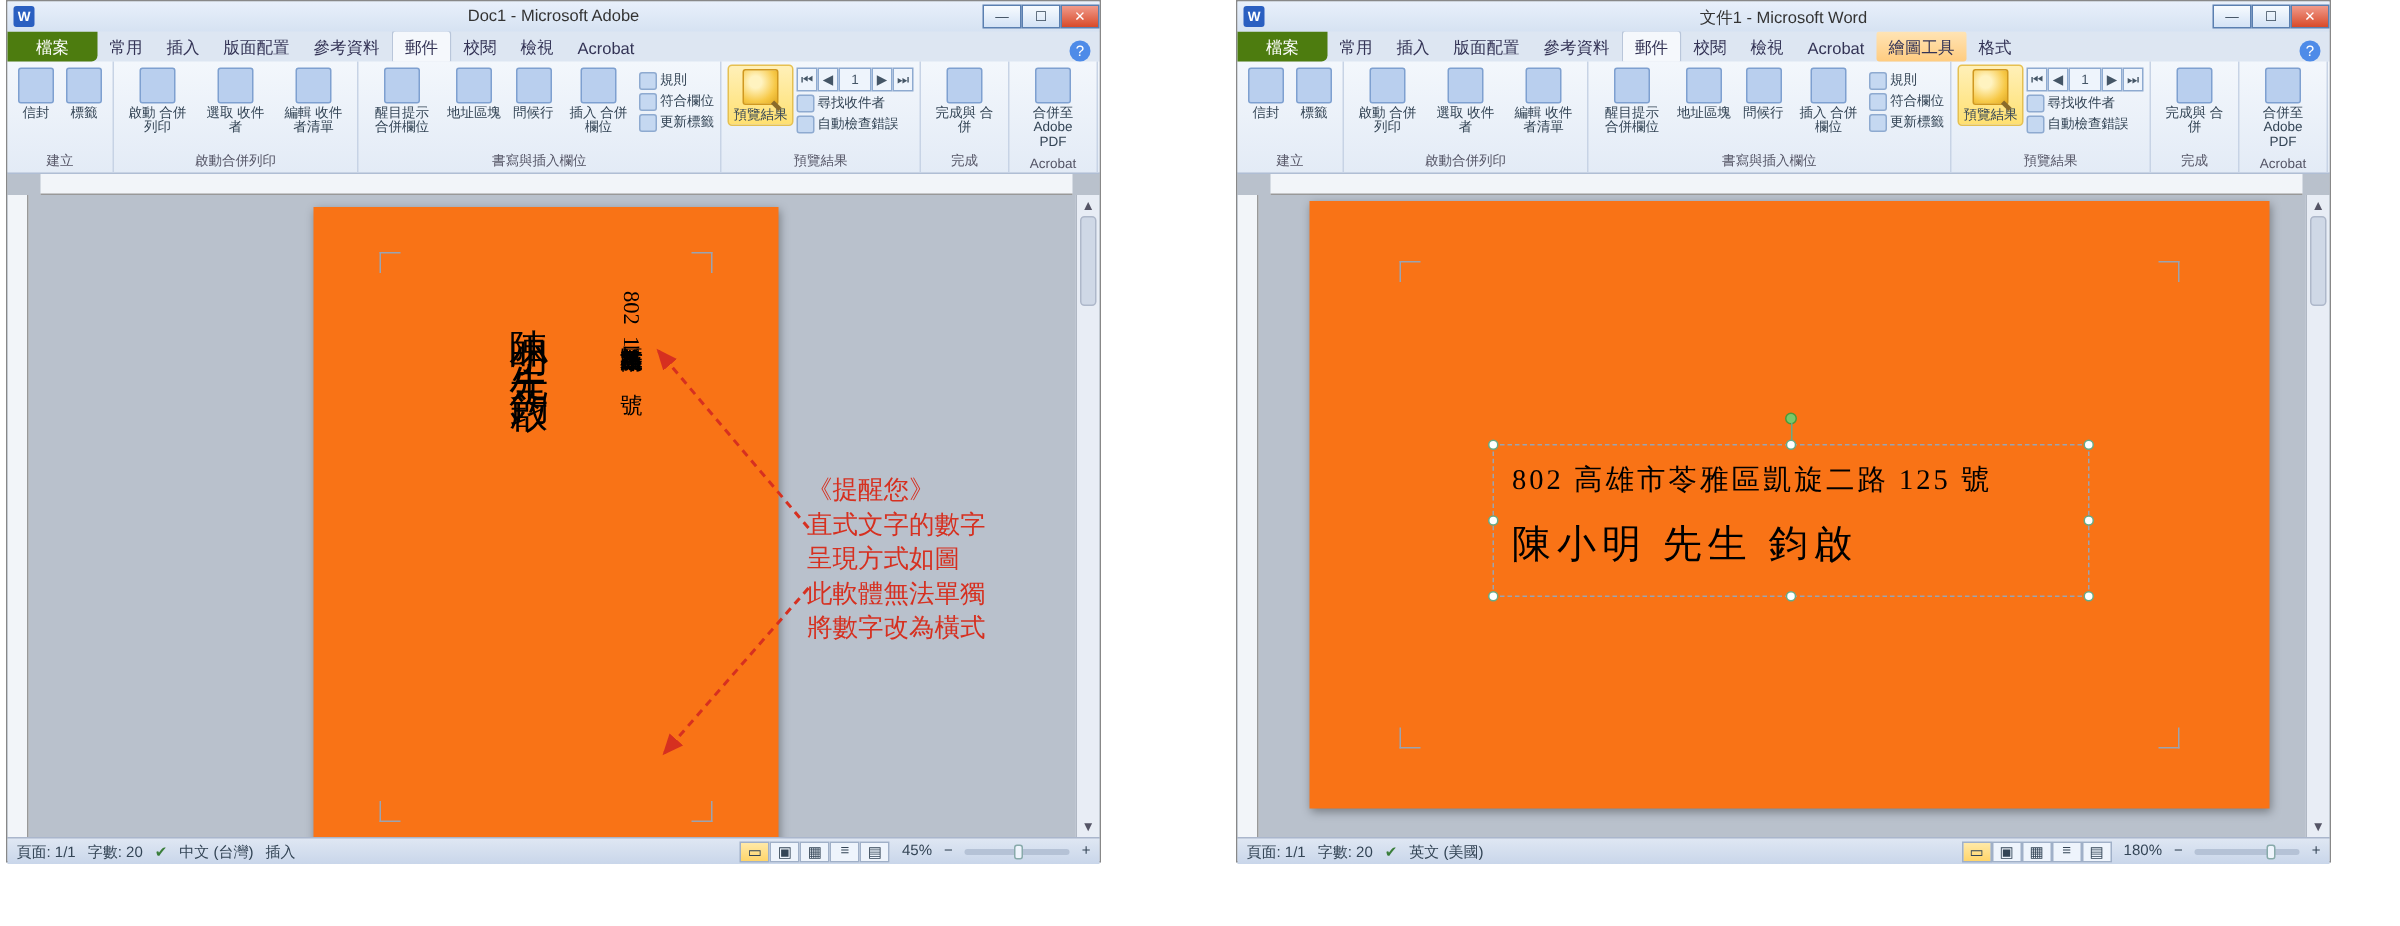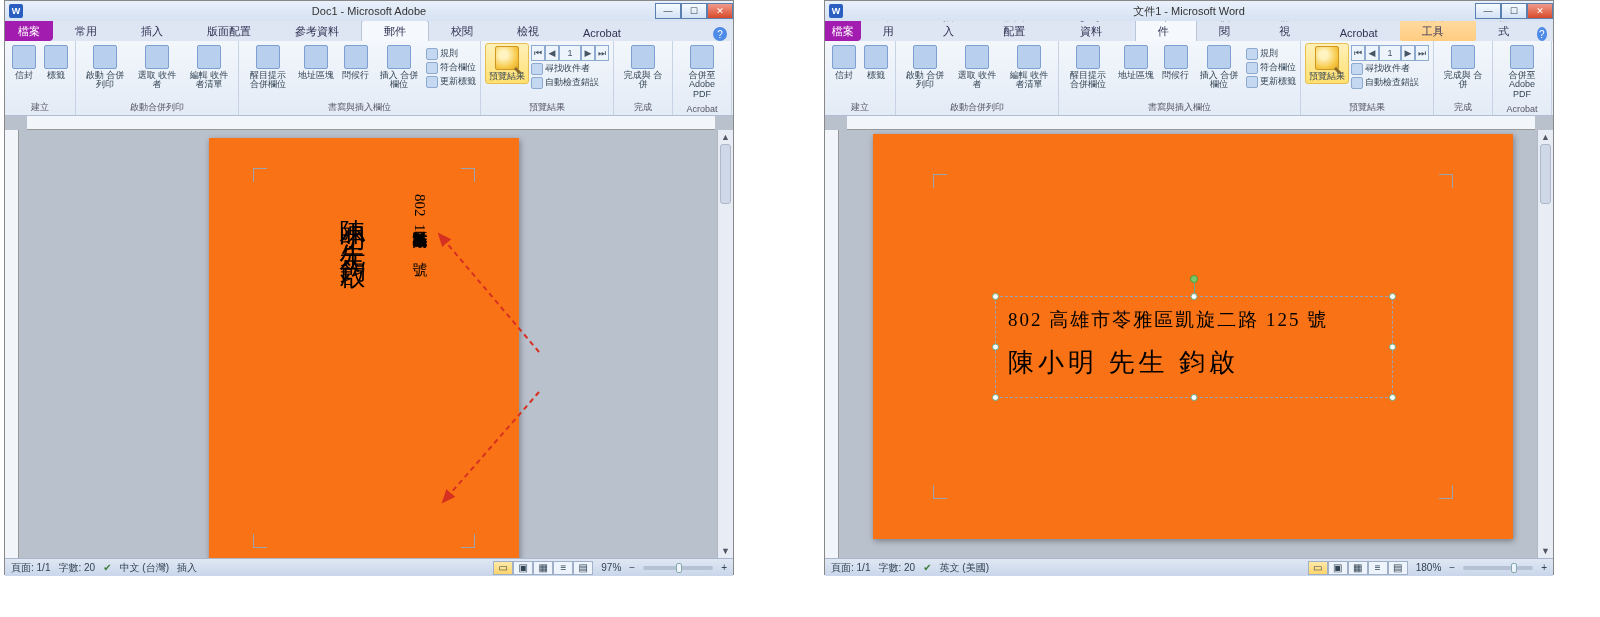--- a/index.html
+++ b/index.html
@@ -14,22 +14,22 @@
   .win { border: 1px solid #888; background: #dde6f2; position: relative; height: 575px; }
   .titlebar { height: 20px; background: linear-gradient(#e8f0fb,#d6e2f2); display: flex; align-items: center; font-size: 11px; color: #333; position: relative; }
   .titlebar .word-icon { width: 14px; height: 14px; margin: 0 4px; background: #2a5fc1; color: #fff; font-size: 9px; font-weight: bold; display: flex; align-items: center; justify-content: center; border-radius: 2px; }
   .titlebar .title-text { position: absolute; left: 50%; transform: translateX(-50%); }
   .winbtns { margin-left: auto; display: flex; }
   .winbtn { width: 26px; height: 16px; border: 1px solid #5a7fb0; background: linear-gradient(#f7fbff,#d3e2f5); display: flex; align-items: center; justify-content: center; font-size: 9px; color: #345; }
   .winbtn.close { background: linear-gradient(#f09a8a,#d84a2a); color: #fff; }
 
   
   .ribbon-tabs { display: flex; align-items: flex-end; height: 20px; background: #dde6f2; padding-left: 0; }
-  .file-tab { width: 48px; height: 20px; background: #a21caf; color: #fff; font-size: 11px; display: flex; align-items: center; justify-content: center; border-radius: 0 0 4px 0; }
-  .rtab { padding: 3px 22px 2px; font-size: 11px; color: #335; cursor: pointer; }
+  .file-tab { width: 60px; height: 20px; background: #4d7c0f; color: #fff; font-size: 11px; display: flex; align-items: center; justify-content: center; border-radius: 0 0 4px 0; }
+  .rtab { padding: 3px 8px 2px; font-size: 11px; color: #335; cursor: pointer; }
   .rtab.active { background: #f5f8fc; border: 1px solid #b9c6da; border-bottom: none; border-radius: 3px 3px 0 0; }
   .rtab.context { background: linear-gradient(#ffe4b5,#ffcc80); border-radius: 2px; }
   .help-icon { margin-left: auto; margin-right: 6px; width: 14px; height: 14px; border-radius: 50%; background: #4e8be8; color: #fff; font-size: 10px; display: flex; align-items: center; justify-content: center; }
 
   .ribbon-body { height: 75px; background: linear-gradient(#f3f7fc,#e3ebf6); border-bottom: 1px solid #b0bed4; display: flex; }
   .rgroup { border-right: 1px solid #c7d3e5; padding: 2px 4px 0; display: flex; flex-direction: column; justify-content: space-between; }
   .rgroup-label { font-size: 9px; color: #556; text-align: center; padding-bottom: 1px; white-space: nowrap; }
   .rgroup-items { display: flex; gap: 2px; flex: 1; align-items: flex-start; }
   .rbtn { display: flex; flex-direction: column; align-items: center; padding: 2px 3px; cursor: pointer; }
   .rbtn.big .ricon { width: 24px; height: 24px; }
@@ -258,38 +258,45 @@
         <span>中文 (台灣)</span>
         <span>插入</span>
         <div class="spacer"></div>
         <div class="viewbtns">
           <div class="viewbtn on">▭</div>
           <div class="viewbtn">▣</div>
           <div class="viewbtn">▦</div>
           <div class="viewbtn">≡</div>
           <div class="viewbtn">▤</div>
         </div>
-        <span>97%</span>
+        <span>45%</span>
         <span>−</span>
         <div class="zoom-slider">
             <div class="zthumb" style="left:33px"></div>
           </div>
         <span>+</span>
       </div>
     </div>
 
     <svg class="arrow-svg" style="left:425px;top:222px" width="120" height="300">
       <defs>
           <marker id="ah1" markerWidth="8" markerHeight="8" refX="6" refY="3" orient="auto">
             <path d="M0,0 L7,3 L0,6 Z" fill="#d63020"></path>
           </marker>
         </defs>
       <line x1="110" y1="130" x2="10" y2="12" stroke="#d63020" stroke-width="2" stroke-dasharray="5,4" marker-end="url(#ah1)"></line>
       <line x1="110" y1="170" x2="14" y2="280" stroke="#d63020" stroke-width="2" stroke-dasharray="5,4" marker-end="url(#ah1)"></line>
     </svg>
+    <div class="callout">
+      <div>《提醒您》</div>
+      <div>直式文字的數字</div>
+      <div>呈現方式如圖</div>
+      <div>此軟體無法單獨</div>
+      <div>將數字改為橫式</div>
+    </div>
   </div>
 
   <div class="col">
     <div class="win">
       <div class="titlebar">
         <div class="word-icon">W</div>
         <span class="title-text">文件1 - Microsoft Word</span>
         <div class="winbtns">
           <div class="winbtn">—</div>
           <div class="winbtn">☐</div>

